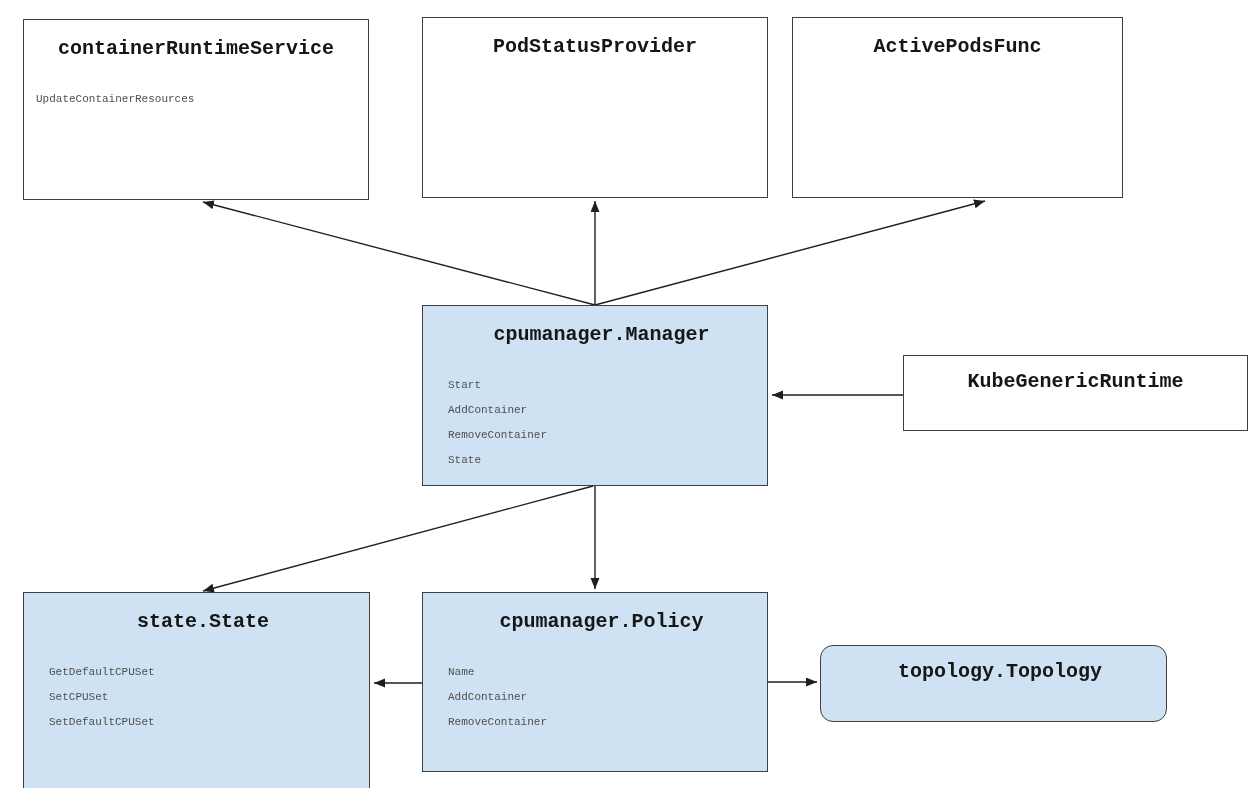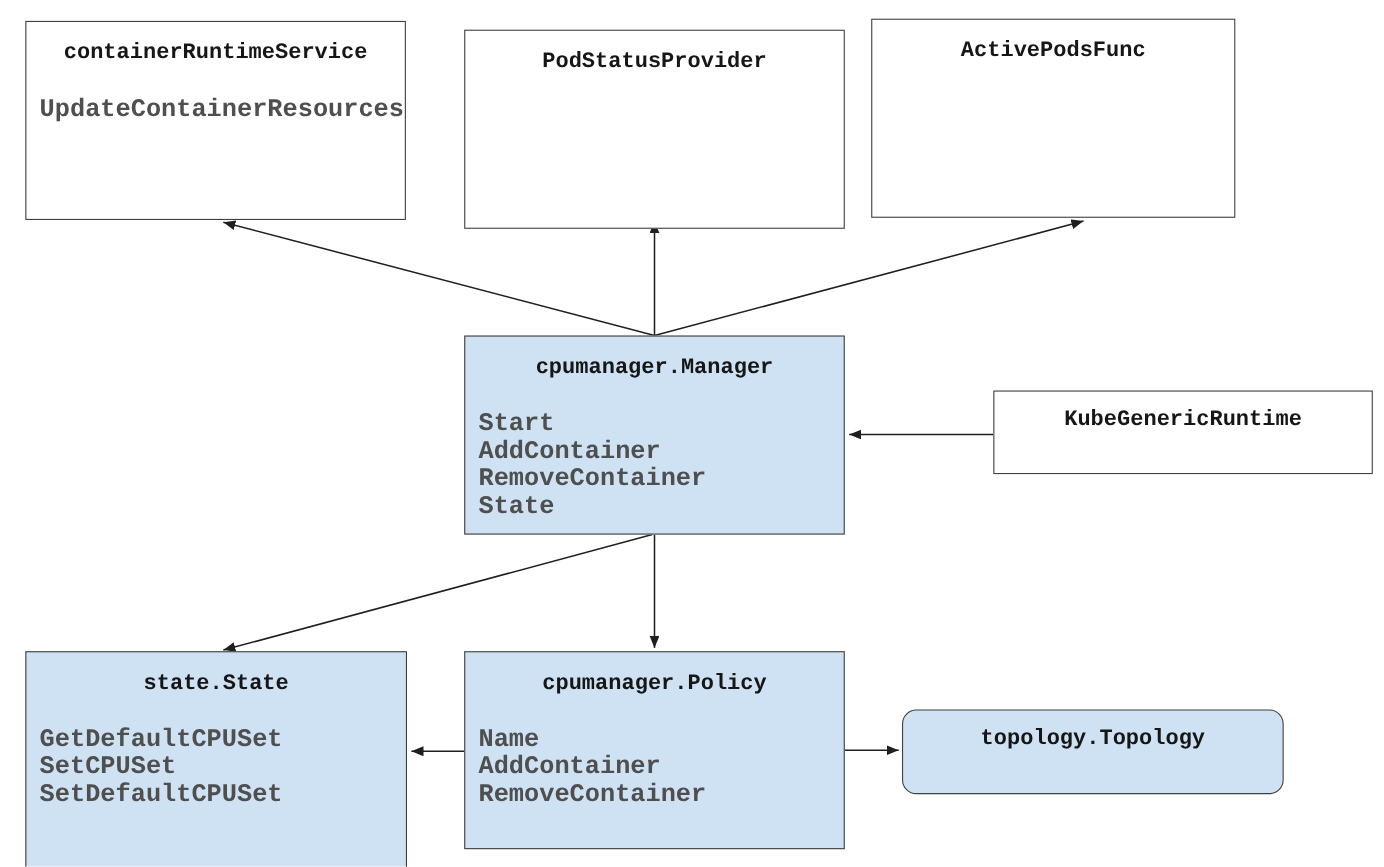--- a/index.html
+++ b/index.html
@@ -16,40 +16,40 @@
     overflow: hidden;
   }
   .box {
     position: absolute;
     box-sizing: border-box;
     border: 1.7px solid var(--border, #3f3f3f);
     background: var(--plain-fill, #ffffff);
   }
   .box.highlight {
     background: var(--highlight-fill, #cfe2f3);
+    padding-left: 13px;
   }
   .box-title {
     padding-top: 19px;
     font-size: 20px;
     font-weight: bold;
     line-height: 20px;
     text-align: center;
     color: var(--title-color, #161616);
     white-space: nowrap;
   }
   .box.short .box-title {
     padding-top: 16px;
   }
   .box-methods {
     padding: 28px 6px 0 12px;
-    font-size: 23px;
+    font-size: 11px;
     line-height: 25px;
     color: var(--method-color, #4f4f4f);
     white-space: nowrap;
-    font-weight: bold;
   }
   .edges {
     position: absolute;
     left: 0;
     top: 0;
     pointer-events: none;
   }
   .edges line {
     stroke: var(--arrow, #1f1f1f);
     stroke-width: 1.4;
@@ -79,21 +79,21 @@
     <line x1="768" y1="682" x2="817" y2="682" marker-end="url(#arrowhead)"></line>
   </svg>
 
   <div class="box tall" style="left:23px; top:19px; width:346px; height:181px;">
     <div class="box-title">containerRuntimeService</div>
     <div class="box-methods">
       <div class="method">UpdateContainerResources</div>
     </div>
   </div>
 
-  <div class="box tall" style="left:422px; top:17px; width:346px; height:181px;margin-top:10px;">
+  <div class="box tall" style="left:422px; top:17px; width:346px; height:181px;">
     <div class="box-title">PodStatusProvider</div>
   </div>
 
   <div class="box tall" style="left:792px; top:17px; width:331px; height:181px;">
     <div class="box-title">ActivePodsFunc</div>
   </div>
 
   <div class="box tall highlight" style="left:422px; top:305px; width:346px; height:181px;">
     <div class="box-title">cpumanager.Manager</div>
     <div class="box-methods">

